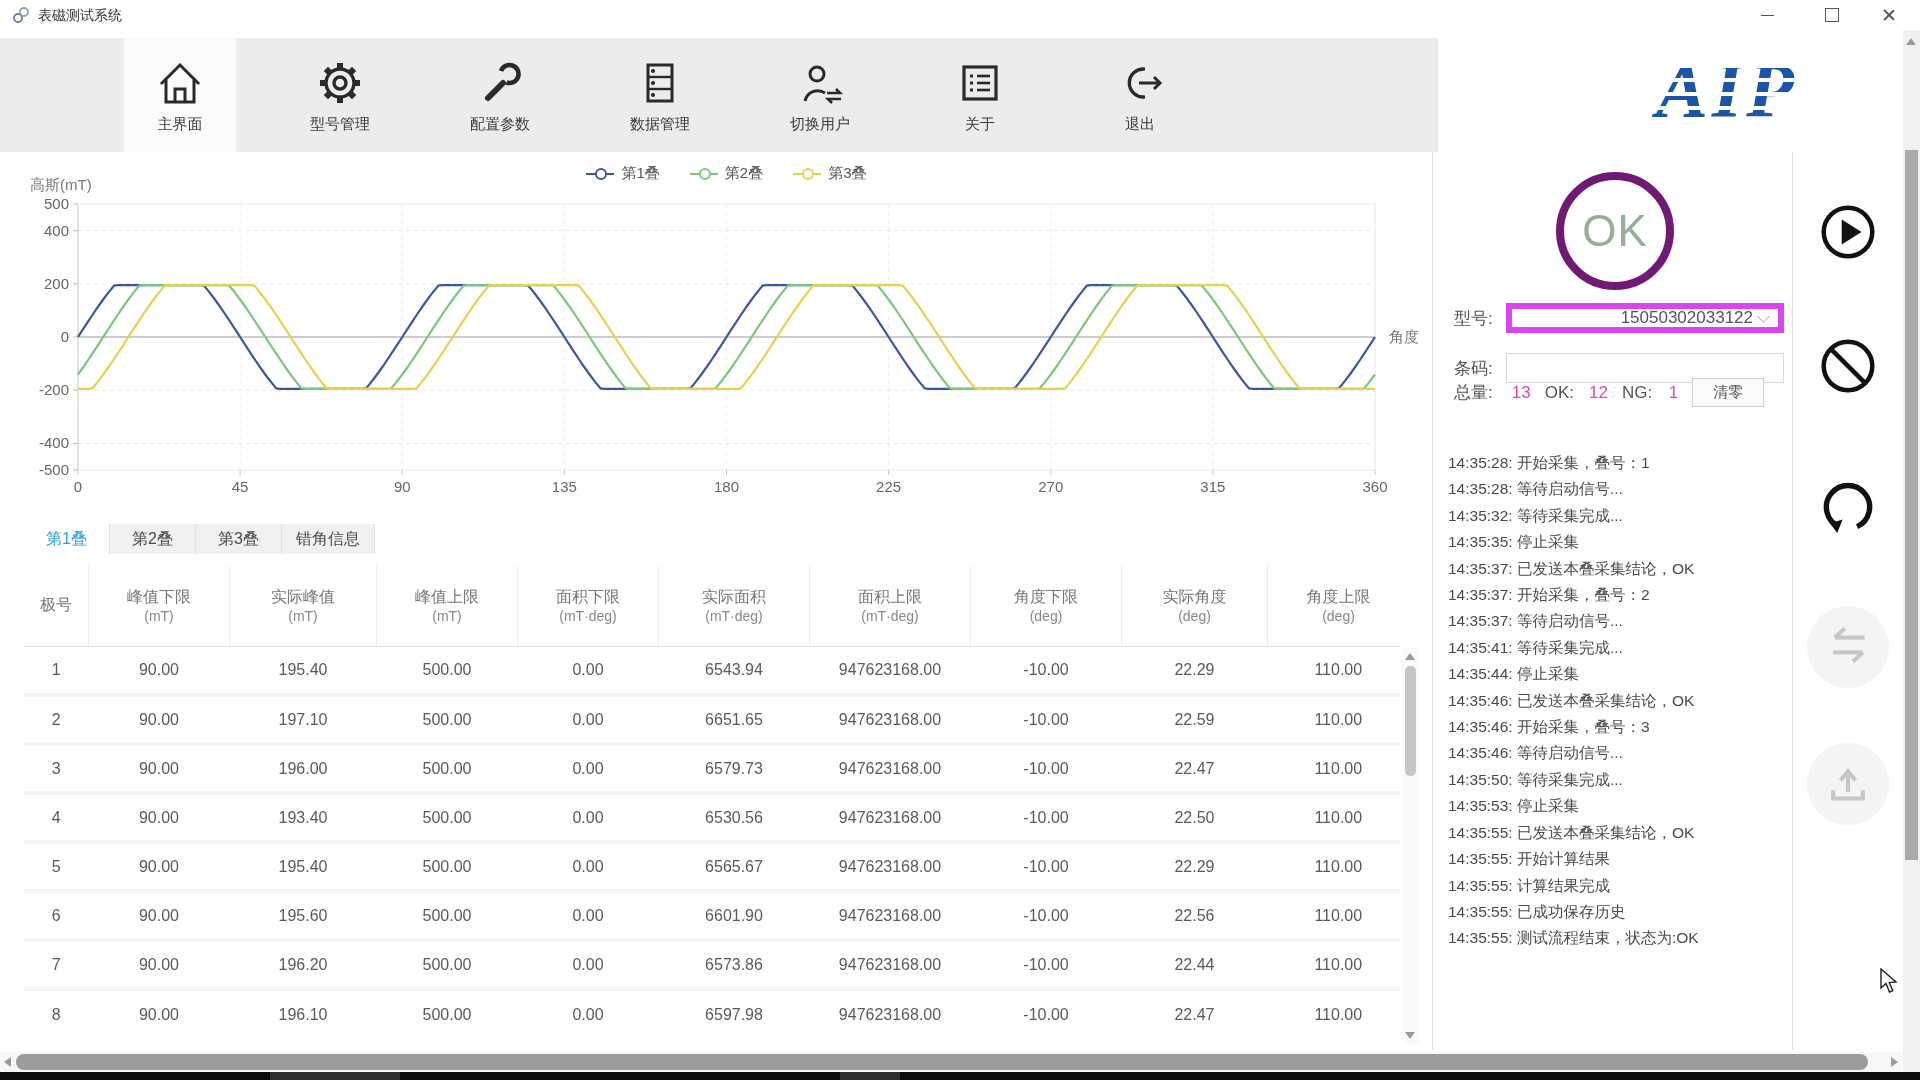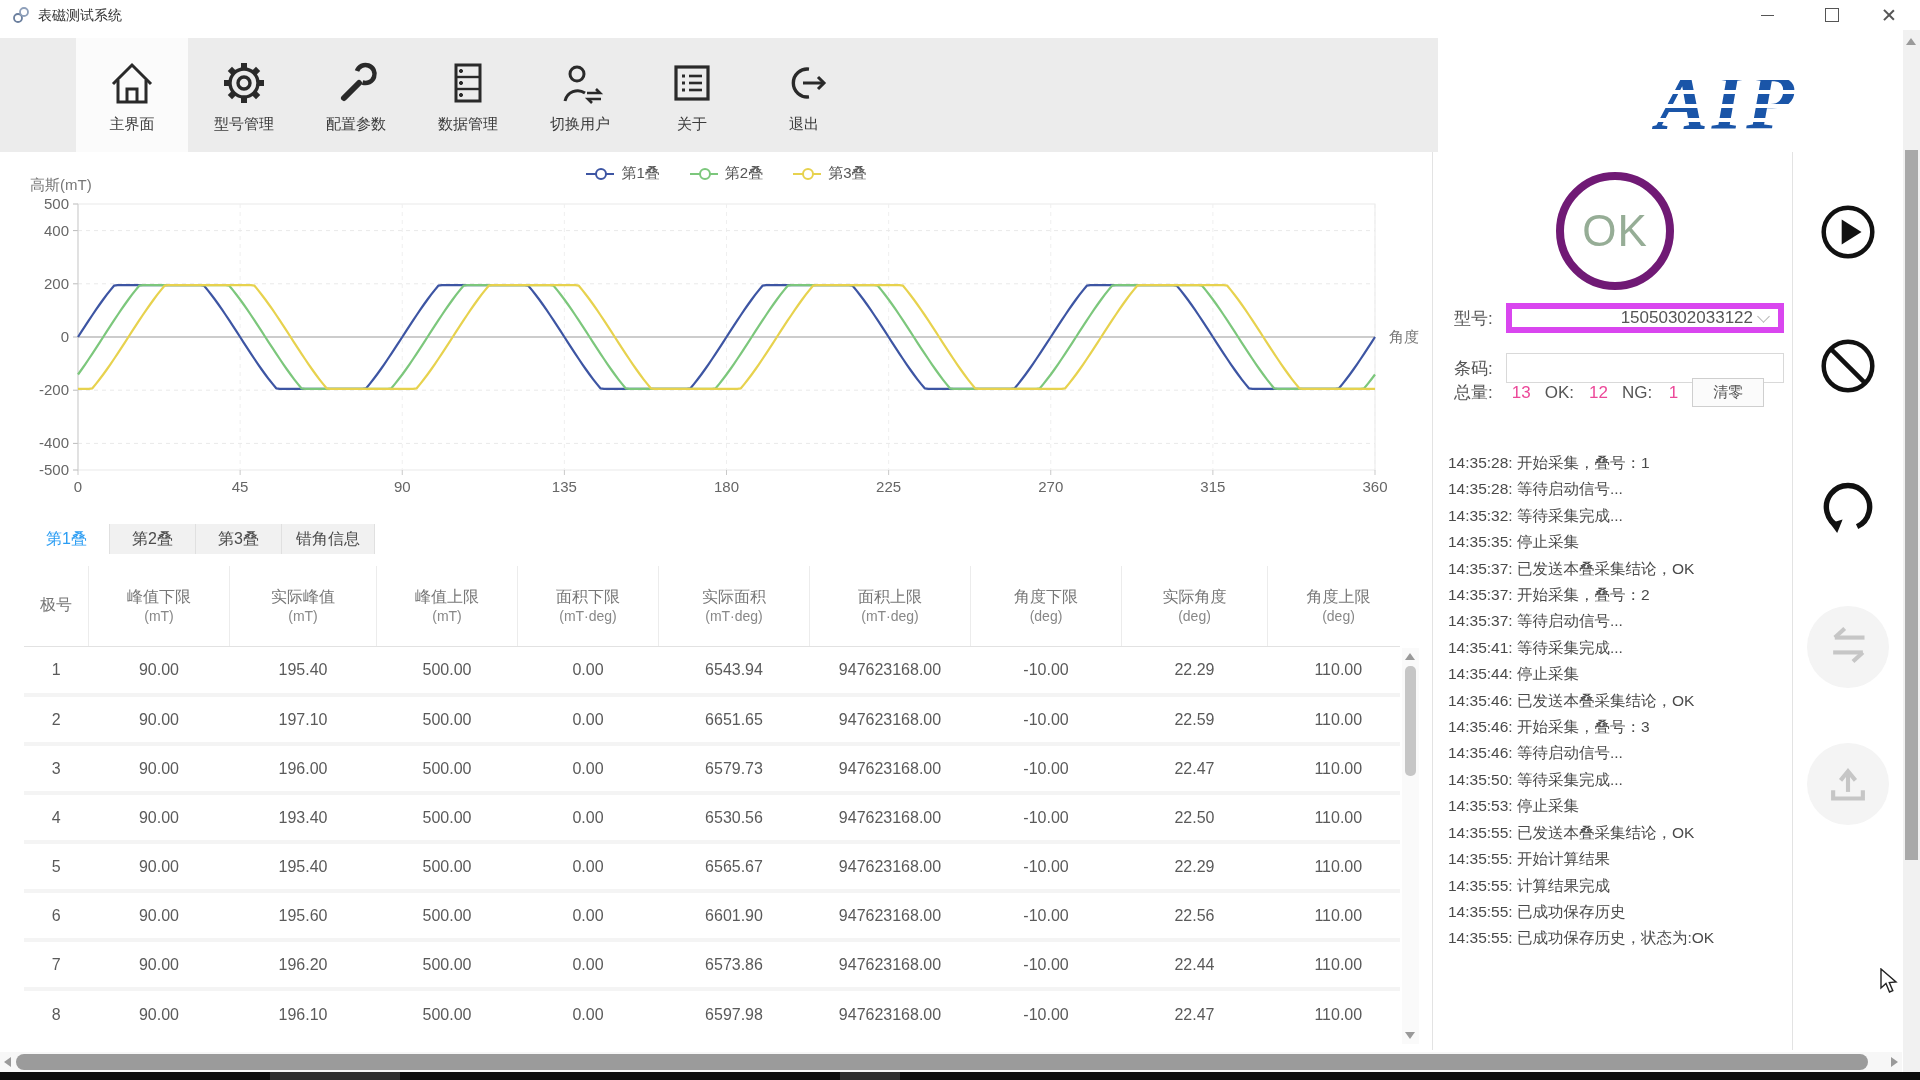--- a/index.html
+++ b/index.html
@@ -13,25 +13,25 @@
   .winbtn{position:absolute;top:0;width:46px;height:30px;display:flex;align-items:center;justify-content:center;color:#444;}
   #btn-min{right:130px;}#btn-max{right:65px;}#btn-close{right:8px;}
   .min-glyph{display:block;width:13px;height:0;border-top:1.6px solid #555;}
   .max-glyph{display:block;width:12px;height:12px;border:1.6px solid #555;}
   .close-glyph{position:relative;display:block;width:14px;height:14px;}
   .close-glyph:before,.close-glyph:after{content:"";position:absolute;left:6px;top:0;width:1.6px;height:14px;background:#555;}
   .close-glyph:before{transform:rotate(45deg);} .close-glyph:after{transform:rotate(-45deg);}
 
   
   #toolbar{position:absolute;left:0;top:38px;width:1438px;height:114px;background:#ececec;display:flex;align-items:stretch;padding-left:76px;box-sizing:border-box;}
-  .tool-item{width:112px;display:flex;flex-direction:column;align-items:center;justify-content:center;gap:6px;}
+  .tool-item{width:112px;display:flex;flex-direction:column;align-items:center;justify-content:center;gap:6px;margin-left:48px;}
   .tool-item.active{background:#fbfbfb;}
   .tool-item svg{display:block;}
   .tool-label{font-size:15px;color:#3a3a3a;}
-  #logo{position:absolute;left:1612px;top:62px;width:230px;height:80px;}
+  #logo{position:absolute;left:1612px;top:50px;width:230px;height:80px;}
   #logo-text{font-family:"Liberation Serif","DejaVu Serif",serif;font-style:italic;font-weight:bold;font-size:78px;line-height:80px;color:#1a55a8;letter-spacing:4px;text-align:center;display:block;}
   .logo-stripe{position:absolute;left:-10px;width:250px;height:4px;background:#fff;}
 
   
   #chart-section{position:absolute;left:0;top:152px;width:1432px;height:350px;}
   #chart-ylabel{position:absolute;left:30px;top:24px;font-size:15px;color:#777;}
   #legend{position:absolute;left:78px;width:1297px;top:12px;display:flex;justify-content:center;gap:30px;}
   .legend-item{display:flex;align-items:center;gap:7px;}
   .legend-marker{position:relative;width:28px;height:2px;}
   .legend-dot{position:absolute;left:9px;top:-5px;width:8px;height:8px;border-radius:50%;background:#fff;border:2px solid;}
@@ -495,21 +495,21 @@
         <div class="log-line">14:35:44: 停止采集</div>
         <div class="log-line">14:35:46: 已发送本叠采集结论，OK</div>
         <div class="log-line">14:35:46: 开始采集，叠号：3</div>
         <div class="log-line">14:35:46: 等待启动信号...</div>
         <div class="log-line">14:35:50: 等待采集完成...</div>
         <div class="log-line">14:35:53: 停止采集</div>
         <div class="log-line">14:35:55: 已发送本叠采集结论，OK</div>
         <div class="log-line">14:35:55: 开始计算结果</div>
         <div class="log-line">14:35:55: 计算结果完成</div>
         <div class="log-line">14:35:55: 已成功保存历史</div>
-        <div class="log-line">14:35:55: 已成功保存历史，状态为:OK</div>
+        <div class="log-line">14:35:55: 测试流程结束，状态为:OK</div>
       </div>
   </div>
 
   <div id="side-toolbar">
       <div class="side-btn" style="top:41px">
         <span><svg width="72" height="72" viewBox="0 0 80 80">
             <circle cx="40" cy="40" r="27" fill="none" stroke="#111" stroke-width="5"></circle>
             <polygon points="33,26 55,40 33,54" fill="#111"></polygon>
           </svg></span>
       </div>

